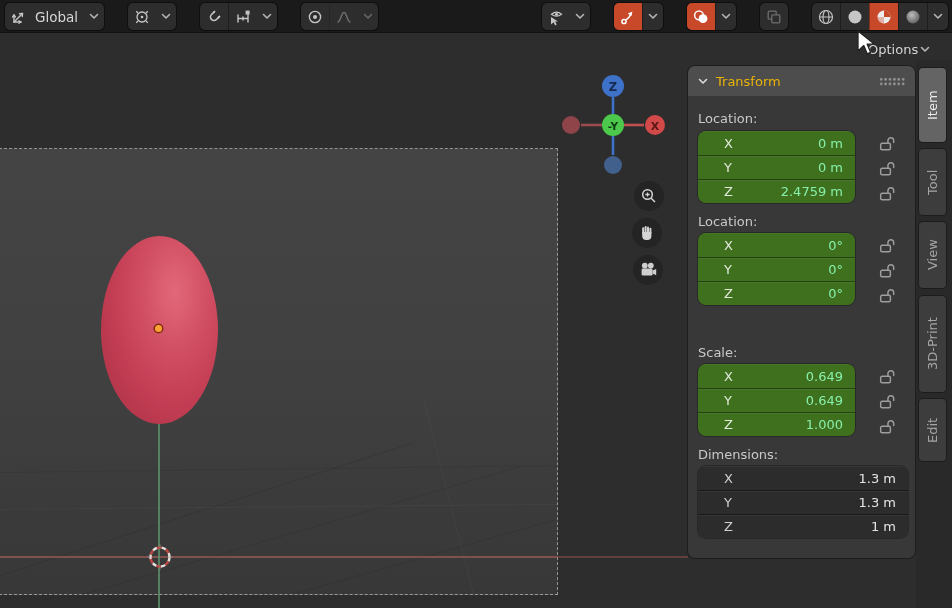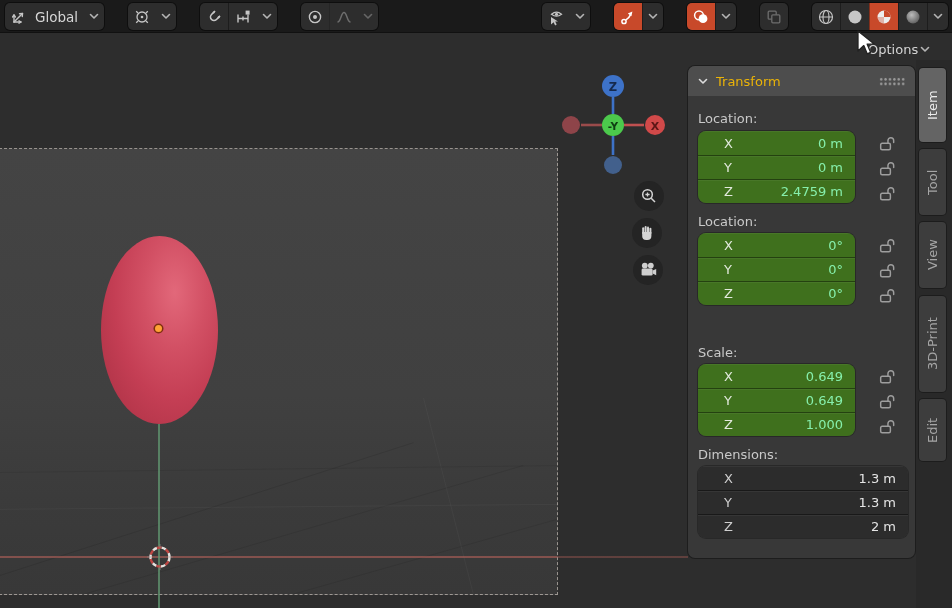--- a/index.html
+++ b/index.html
@@ -426,21 +426,21 @@
       <div class="frow">
         <span class="ax">X</span>
         <span class="val">1.3 m</span>
         </div>
       <div class="frow">
         <span class="ax">Y</span>
         <span class="val">1.3 m</span>
         </div>
       <div class="frow">
         <span class="ax">Z</span>
-        <span class="val">2 m</span>
+        <span class="val">1 m</span>
         </div>
     </div>
   </div>
 
   <div id="tabstrip">
     <div class="tab active" style="top:8px; height:74px;">
       <span>Item</span>
       </div>
     <div class="tab" style="top:89px; height:66px;">
       <span>Tool</span>

